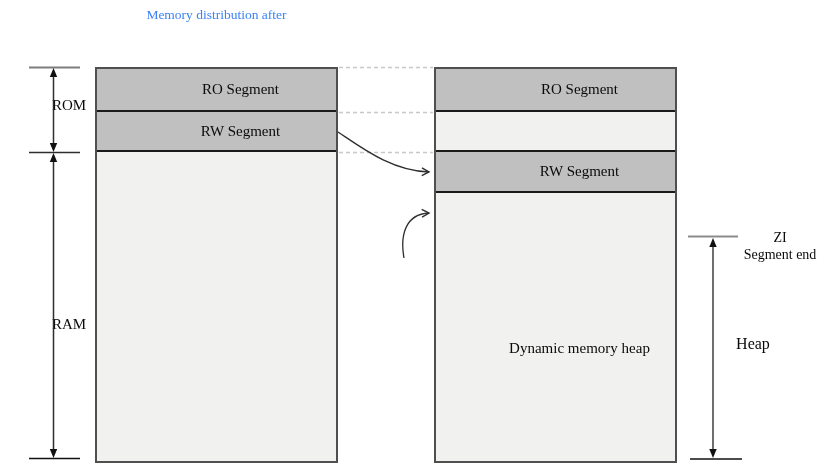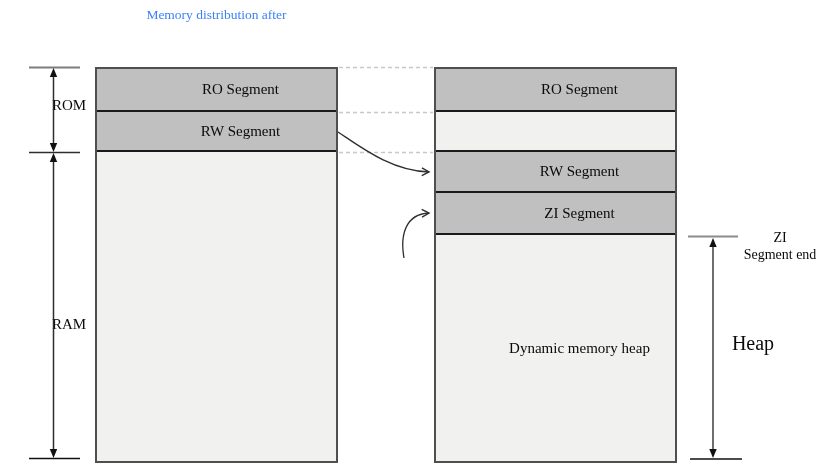--- a/index.html
+++ b/index.html
@@ -53,35 +53,32 @@
   <div class="column" id="right-column">
     <div class="seg gray divb" style="top:0;height:43px;">
       <span>RO Segment</span>
     </div>
     <div class="seg light divb" style="top:43px;height:40px;">
       <span></span>
     </div>
     <div class="seg gray divb" style="top:83px;height:41px;">
       <span>RW Segment</span>
     </div>
-    <div class="seg gray divb" style="top:124px;height:42px;">
-      <span>ZI Segment</span>
-    </div>
     <div class="seg light" style="top:166px;bottom:0;">
       <span>Dynamic memory heap</span>
     </div>
   </div>
 
   <div class="abs side-label" style="left:6px;top:97px;width:44px;margin-left:41px;">ROM</div>
   <div class="abs side-label" style="left:6px;top:316px;width:44px;margin-left:41px;">RAM</div>
   <div class="abs small-label" style="left:728px;top:229px;width:104px;">
     <div>ZI</div>
     <div>Segment end</div>
   </div>
-  <div class="abs small-label" style="left:729px;top:335px;width:48px;font-size:20px;">Heap</div>
+  <div class="abs small-label" style="left:729px;top:335px;width:48px;font-size:16px;">Heap</div>
 
   <svg id="overlay" width="829" height="464" viewBox="0 0 829 464">
     <defs>
       <marker id="chev" markerWidth="9" markerHeight="9" refX="6.5" refY="4" orient="auto">
         <path d="M1,1 L6.5,4 L1,7" fill="none" stroke="#2e2e2e" stroke-width="1.1"></path>
       </marker>
     </defs>
 
     <line x1="339" y1="67.5" x2="433" y2="67.5" stroke="#c8c8c8" stroke-width="1.5" stroke-dasharray="4 3"></line>
     <line x1="339" y1="112.5" x2="433" y2="112.5" stroke="#c8c8c8" stroke-width="1.5" stroke-dasharray="4 3"></line>

